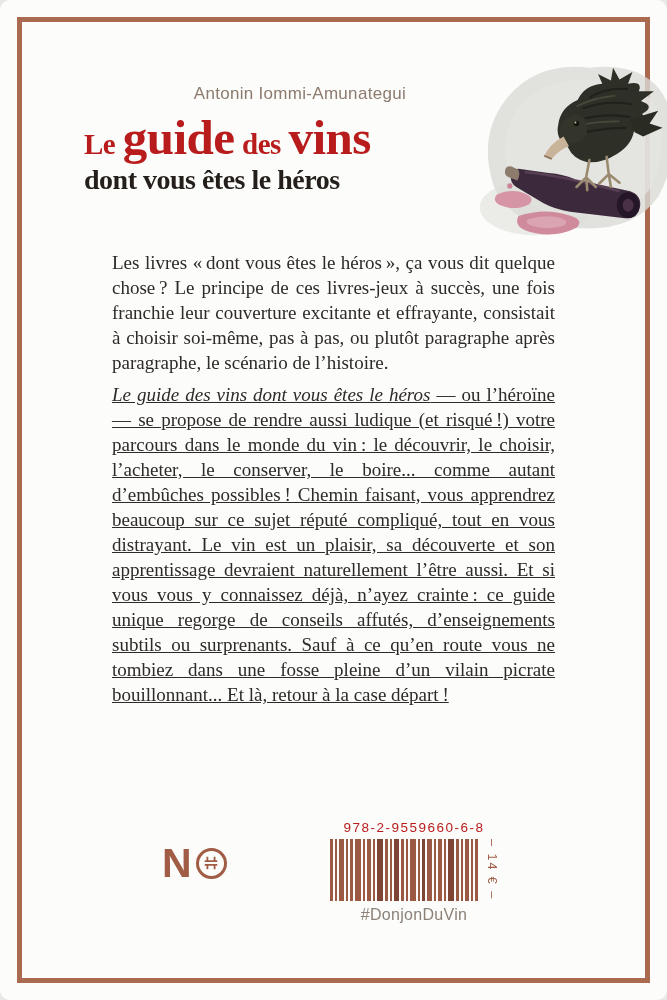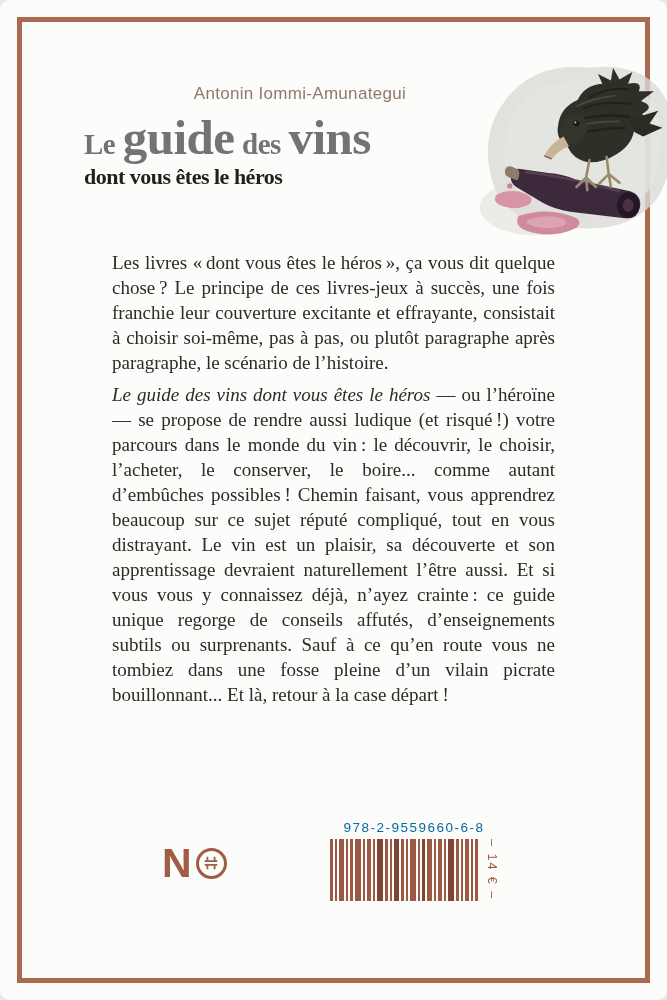--- a/index.html
+++ b/index.html
@@ -14,56 +14,56 @@
   }
   
   .header{position:absolute;top:84px;left:84px;width:560px;height:170px;}
   .title-block{position:absolute;left:0;top:0;width:322px;}
   .author{
     font-family:"Liberation Sans", sans-serif;
     font-size:17px;letter-spacing:.3px;color:#8d7a6e;
     text-align:right;margin-bottom:9px;white-space:nowrap;
   }
   .title{
-    margin:0;color:#737373;white-space:nowrap;line-height:1;
+    margin:0;color:#b91c1c;white-space:nowrap;line-height:1;
     font-weight:bold;letter-spacing:-.5px;
   }
   .t-small{font-size:29px;}
   .t-big{font-size:49px;}
   .subtitle{
-    font-size:22px;font-weight:bold;color:#241f1b;
+    font-size:28px;font-weight:bold;color:#241f1b;
     letter-spacing:-.5px;white-space:nowrap;margin-top:2px;
   }
   .illustration{position:absolute;right:-40px;top:-30px;width:215px;height:195px;}
   
   .body-text{
     position:absolute;top:250px;left:112px;width:443px;
     font-size:19px;line-height:25px;text-align:justify;
   }
   .body-text p{margin:0 0 7px 0;}
-  .body-text p.p2{margin-bottom:20px;}
+  .body-text p.p2{margin-bottom:20px;text-decoration:underline;}
   .bio{font-style:italic;font-size:18.5px;line-height:22px;}
   
   .footer{position:absolute;left:0;top:820px;width:667px;height:130px;}
   .logo{
     position:absolute;left:162px;top:24px;
     font-family:"Liberation Sans", sans-serif;font-weight:bold;
     color:#a05c44;line-height:38px;font-size:41px;letter-spacing:2px;
   }
   .logo-line1{display:flex;align-items:center;}
   .logo-o{
     display:inline-flex;align-items:center;justify-content:center;
     width:31px;height:31px;border:3.5px solid #a05c44;border-radius:50%;
     margin:0 2px;box-sizing:border-box;
   }
   .logo-line2{letter-spacing:6px;}
   .barcode-block{position:absolute;left:326px;top:0;width:176px;text-align:center;}
   .isbn{
     font-family:"Liberation Sans", sans-serif;font-size:13.5px;
-    letter-spacing:1.5px;color:#0369a1;margin-bottom:4px;white-space:nowrap;
+    letter-spacing:1.5px;color:#b91c1c;margin-bottom:4px;white-space:nowrap;
   }
   .barcode-row{display:flex;align-items:stretch;justify-content:center;height:62px;}
   .barcode{width:150px;height:62px;}
   .price{
     writing-mode:vertical-rl;text-orientation:mixed;
     font-family:"Liberation Sans", sans-serif;font-size:12.5px;
     color:#a05c44;letter-spacing:2px;margin-left:5px;white-space:nowrap;
     display:flex;align-items:center;
   }
   .hashtag{
@@ -173,15 +173,16 @@
               <rect x="118" width="6" height="62" fill="#7e4434"></rect>
               <rect x="126" width="3" height="62"></rect>
             <rect x="131" width="2" height="62"></rect>
               <rect x="135" width="4" height="62"></rect>
               <rect x="141" width="2" height="62"></rect>
             <rect x="145" width="3" height="62"></rect>
           </g>
         </svg>
         <div class="price">– 14 € –</div>
       </div>
+      <div class="hashtag">#DonjonDuVin</div>
     </div>
   </div>
 </div>
 
 </body></html>

